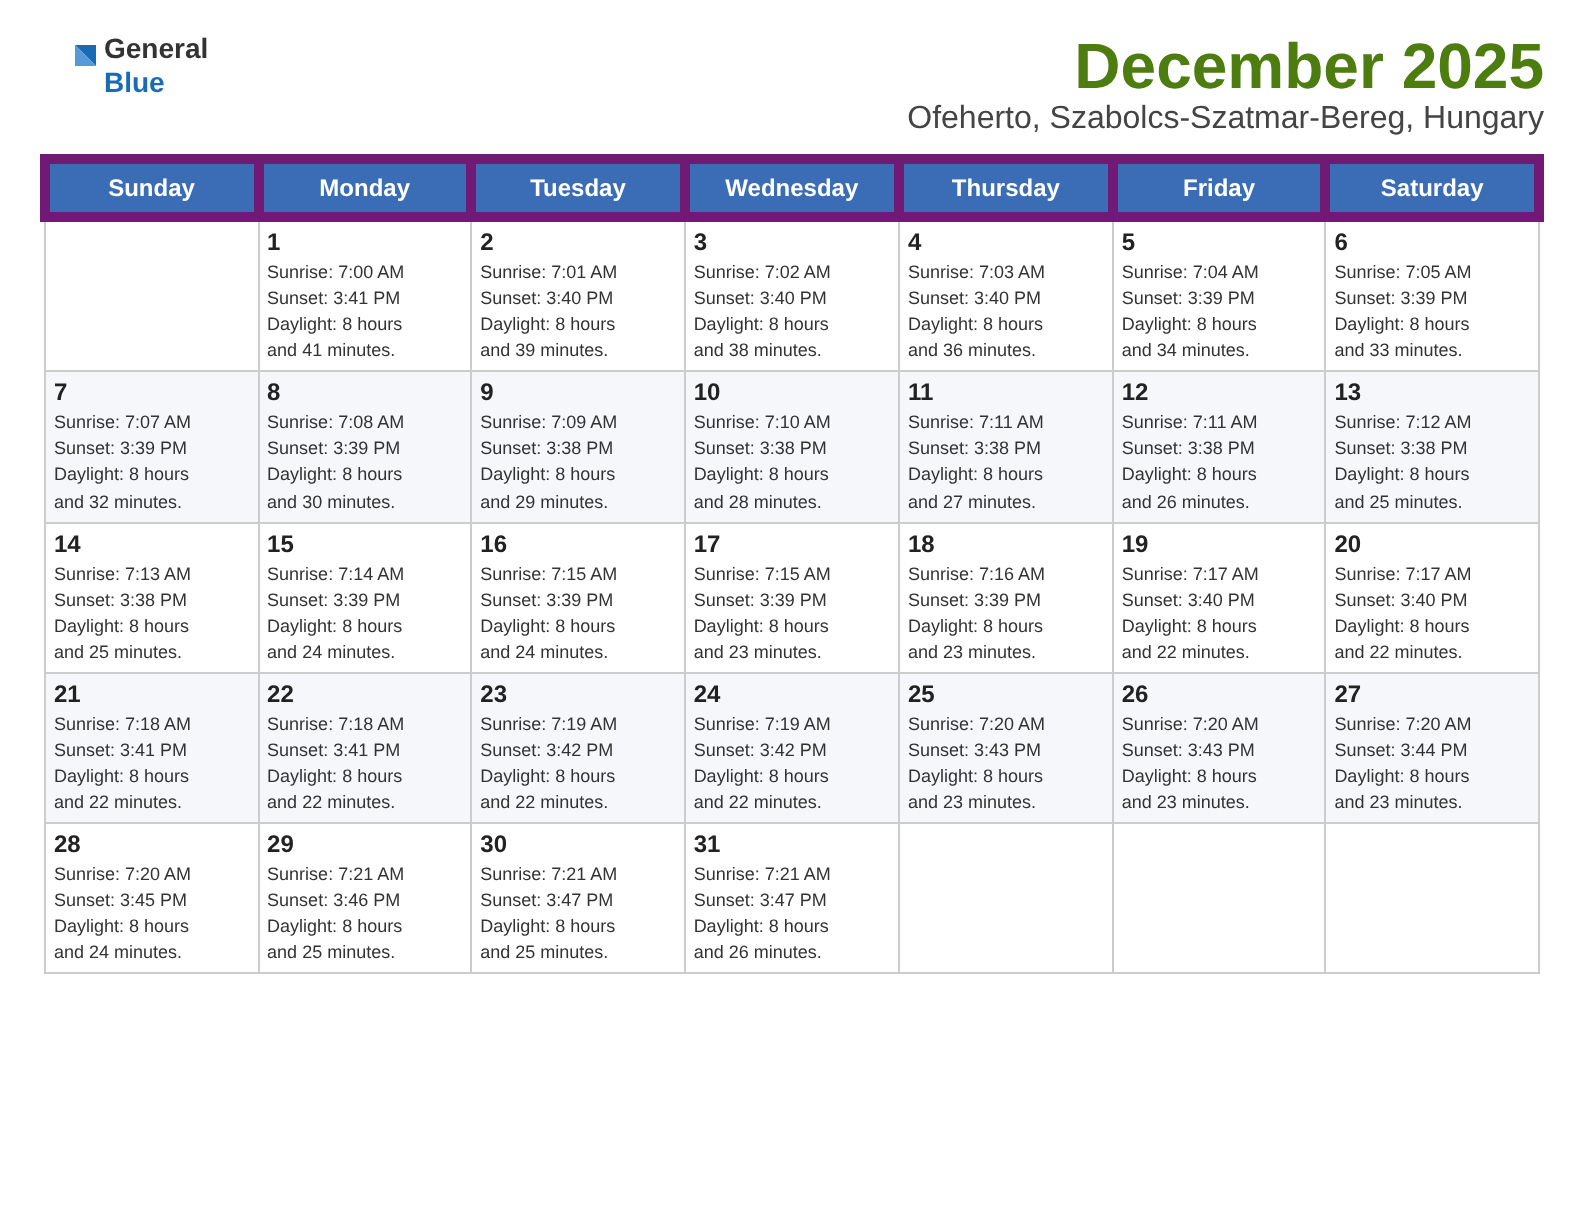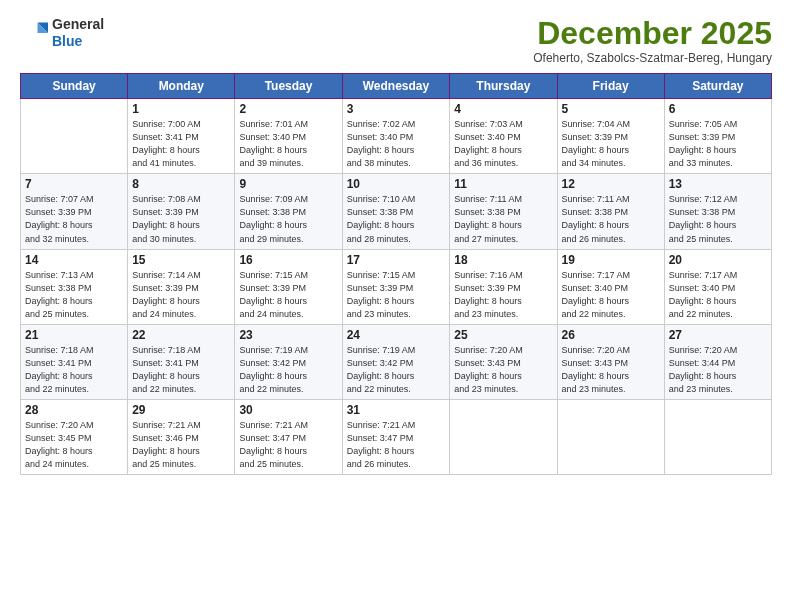--- a/index.html
+++ b/index.html
@@ -40,36 +40,36 @@
     .title-block {
       text-align: right;
     }
     .month-title {
       font-size: 32px;
       font-weight: bold;
       color: #4d7c0f;
       line-height: 1.1;
     }
     .location {
-      font-size: 12px;
+      font-size: 16px;
       color: #444;
     }
     .calendar {
       width: 100%;
       border-collapse: collapse;
       border: 1px solid #ccc;
     }
     .calendar th {
       background: #3a6db5;
       color: #fff;
       font-size: 12px;
       font-weight: bold;
       text-align: center;
       padding: 5px 4px;
-      border: 1px solid #701a75;
+      border: 5px solid #701a75;
     }
     .calendar td {
       vertical-align: top;
       border: 1px solid #ccc;
       padding: 3px 4px;
       width: 108px;
       min-height: 80px;
       font-size: 9.5px;
       color: #333;
       background: #fff;

